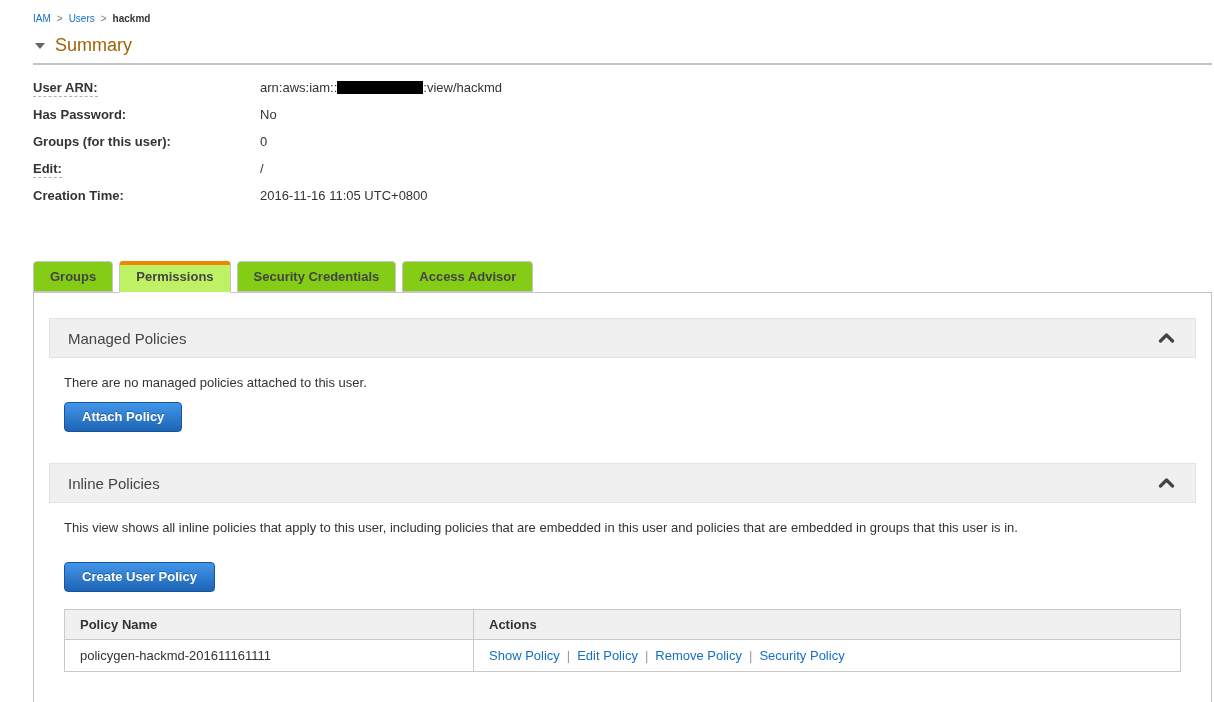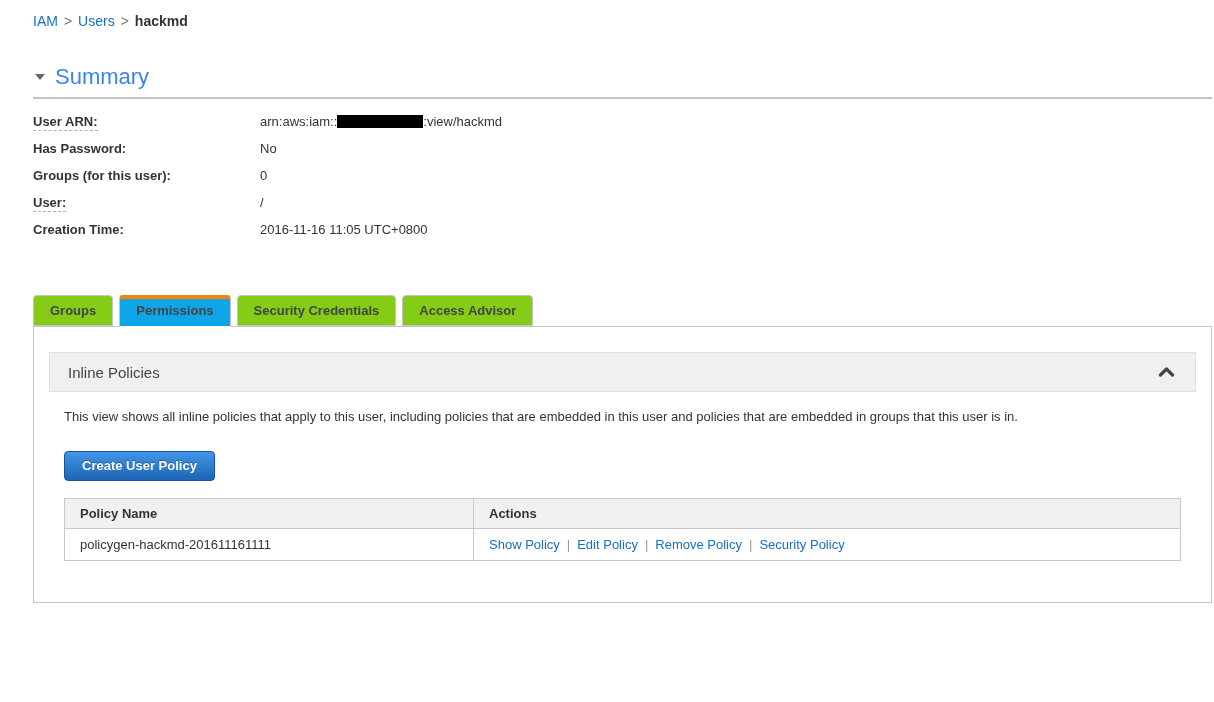--- a/index.html
+++ b/index.html
@@ -6,52 +6,52 @@
   html, body { margin:0; padding:0; }
   body {
     width:1214px; height:702px; overflow:hidden;
     background:#ffffff; color:#333;
     font-family:"Liberation Sans","DejaVu Sans",sans-serif;
     font-size:13px;
   }
   .page { padding:13px 2px 0 33px; }
 
   
-  .breadcrumb { margin-bottom:35px; font-size:14px; }
+  .breadcrumb { margin-bottom:11px; font-size:10px; }
   .breadcrumb a { color:#1570c4; text-decoration:none; cursor:pointer; }
   .breadcrumb .sep { color:#777; margin:0 6px; }
   .breadcrumb .current { font-weight:bold; color:#333; }
 
   
   .summary-head { display:flex; align-items:center; margin-bottom:7px; }
   .tri-down {
     width:0; height:0; margin-right:10px; margin-left:2px;
     border-left:5px solid transparent; border-right:5px solid transparent;
     border-top:6px solid #666;
   }
-  .summary-title { font-size:22px; color:#3b82f6; }
+  .summary-title { font-size:18px; color:#a16207; }
   .summary-hr { border:none; border-top:2px solid #c3c3c3; margin:0 0 15px 0; }
 
   
   .fields { margin-bottom:46px; }
   .frow { display:flex; align-items:baseline; height:27px; }
   .flabel { width:227px; font-weight:bold; color:#333; flex:none; }
   .flabel .dashed { border-bottom:1px dashed #b0b0b0; padding-bottom:1px; }
   .fvalue { color:#333; }
   .redact { display:inline-block; width:86px; height:13px; background:#000; vertical-align:-2px; }
 
   
   .tabs { display:flex; position:relative; z-index:2; }
   .tab {
     background:#84cc16; border:1px solid #c5c5c5; border-radius:4px 4px 0 0;
     padding:7px 16px; margin-right:6px; font-weight:bold; color:#444;
     cursor:pointer; white-space:nowrap;
   }
   .tab.active {
-    background:#0ea5e9; border-top:4px solid #ee8800; padding-top:4px;
+    background:#bef264; border-top:4px solid #ee8800; padding-top:4px;
     border-bottom:1px solid #fff; margin-bottom:-1px;
   }
 
   
   .panel {
     border:1px solid #c5c5c5; background:#fff;
     padding:25px 15px 25px 15px; position:relative; z-index:1;
   }
 
   .section { margin-bottom:15px; }
@@ -109,38 +109,54 @@
     </div>
     <div class="frow">
       <div class="flabel">Has Password:</div>
       <div class="fvalue">No</div>
     </div>
     <div class="frow">
       <div class="flabel">Groups (for this user):</div>
       <div class="fvalue">0</div>
     </div>
     <div class="frow">
-      <div class="flabel"><span class="dashed">User:</span></div>
+      <div class="flabel"><span class="dashed">Edit:</span></div>
       <div class="fvalue">/</div>
     </div>
     <div class="frow">
       <div class="flabel">Creation Time:</div>
       <div class="fvalue">2016-11-16 11:05 UTC+0800</div>
     </div>
   </div>
 
   <div class="tabs">
     <div class="tab">Groups</div>
     <div class="tab active">Permissions</div>
     <div class="tab">Security Credentials</div>
     <div class="tab">Access Advisor</div>
   </div>
 
   <div class="panel">
 
+    <div class="section">
+      <div class="section-header">
+        <span>Managed Policies</span>
+        <button class="collapse-btn">
+          <span>
+            <svg width="17" height="10" viewBox="0 0 17 10">
+                <polyline points="2.5,8 8.5,2 14.5,8" fill="none" stroke="#444" stroke-width="3.2" stroke-linecap="round" stroke-linejoin="round"></polyline>
+              </svg>
+          </span>
+        </button>
+      </div>
+      <div class="section-body">
+        <p class="empty-text">There are no managed policies attached to this user.</p>
+        <span class="btn-blue">Attach Policy</span>
+      </div>
+    </div>
 
     <div class="section">
       <div class="section-header">
         <span>Inline Policies</span>
         <button class="collapse-btn">
           <span>
             <svg width="17" height="10" viewBox="0 0 17 10">
                 <polyline points="2.5,8 8.5,2 14.5,8" fill="none" stroke="#444" stroke-width="3.2" stroke-linecap="round" stroke-linejoin="round"></polyline>
               </svg>
           </span>

